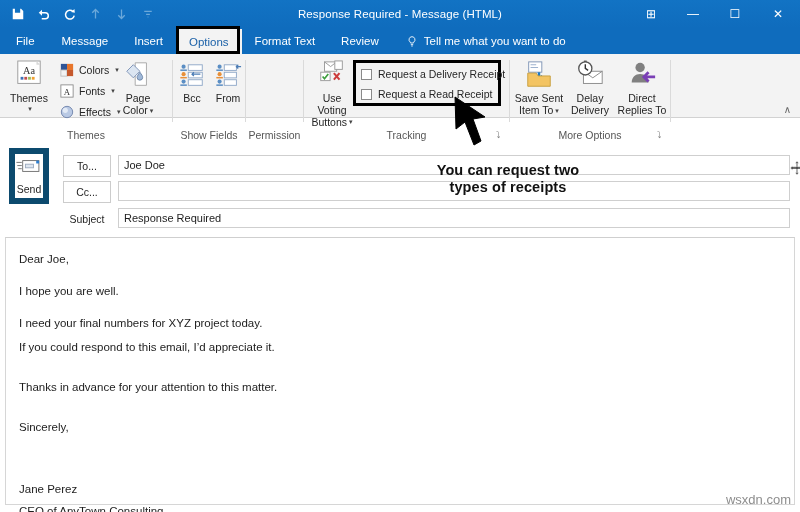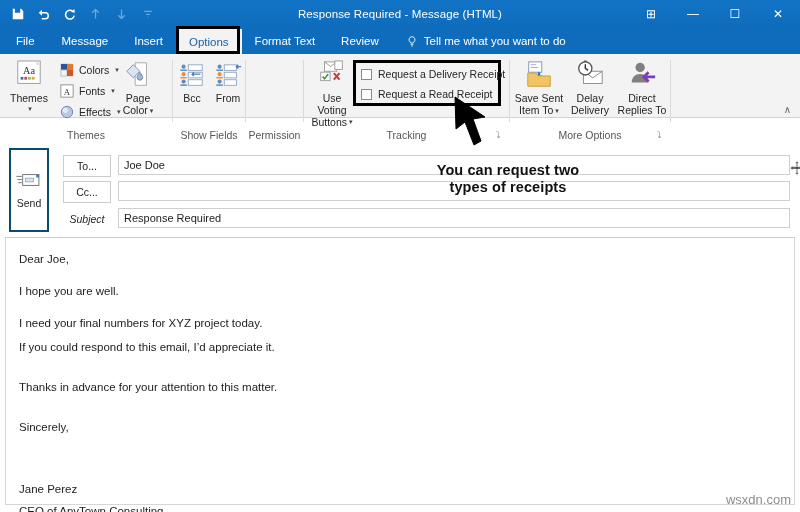--- a/index.html
+++ b/index.html
@@ -109,35 +109,35 @@
   }
 
   
   .ribbon-collapse {
     position: absolute; right: 9px; bottom: 2px; font-size: 10px; color: #666;
   }
 
   
   .hdr { position: absolute; left: 0; top: 143px; width: 800px; height: 90px; background: #fff; }
   .send-btn {
-    position: absolute; left: 9px; top: 5px; width: 40px; height: 84px;
-    border: 2px solid #0c4a6e; background: #fff;
+    position: absolute; left: 9px; top: 5px; width: 40px; height: 56px;
+    border: 6px solid #0c4a6e; background: #fff;
     display: flex; flex-direction: column; align-items: center; justify-content: center; gap: 6px;
     font-size: 10.5px; color: #262626;
   }
   .fld-btn {
     position: absolute; left: 63px; width: 48px; height: 22px;
     border: 1px solid #cccccc; background: #fff;
     display: flex; align-items: center; justify-content: center;
     font-size: 10.5px; color: #262626;
   }
   .fld-lbl {
     position: absolute; left: 63px; width: 48px; height: 22px;
     display: flex; align-items: center; justify-content: center;
-    font-size: 10.5px; color: #262626; font-style: italic;
+    font-size: 10.5px; color: #262626;
   }
   .fld-in {
     position: absolute; left: 118px; width: 672px; height: 20px;
     border: 1px solid #cfcfcf; background: #fff;
     display: flex; align-items: center; padding-left: 5px;
     font-size: 11px; color: #1d1d1d;
   }
   .move-cursor { position: absolute; left: 790px; top: 161px; width: 14px; height: 14px; z-index: 7; }
 
   

